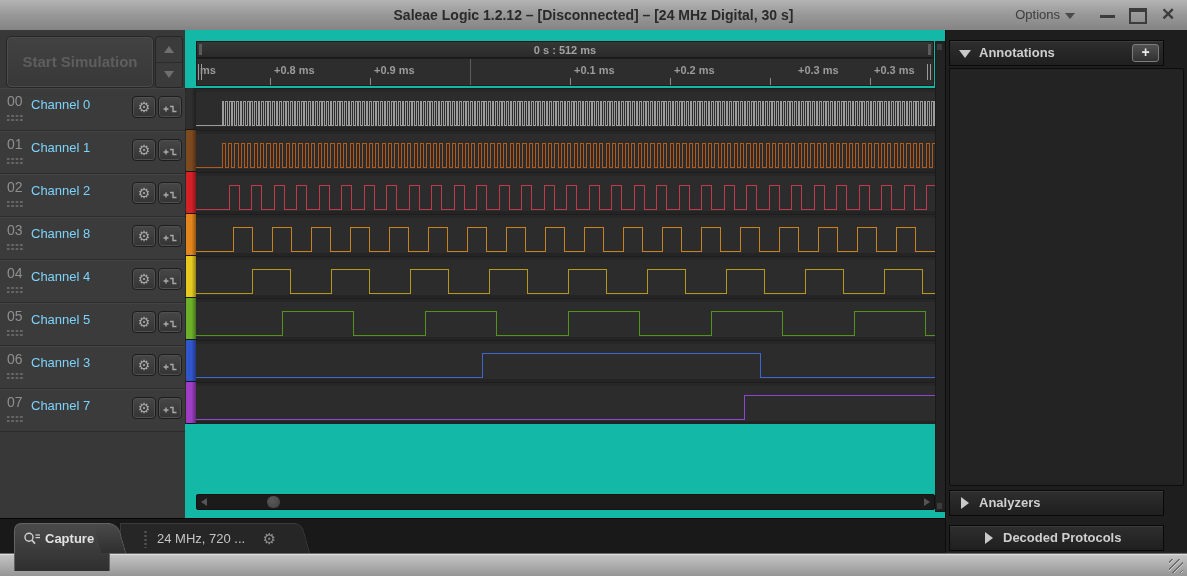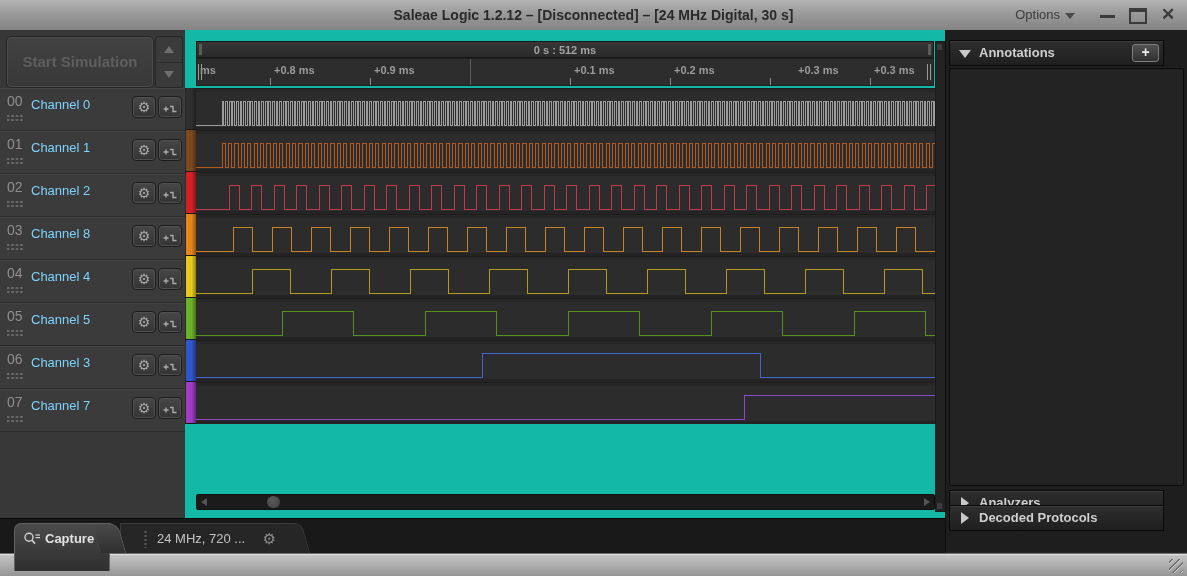--- a/index.html
+++ b/index.html
@@ -80,21 +80,21 @@
   .vscroll{position:absolute;left:750px;top:11px;width:9px;height:469px;background:#232323;border:1px solid #1a1a1a;}
   .vs-box{position:absolute;left:1px;width:5px;height:6px;background:#3c3c3c;}
   .vs-top{top:2px;} .vs-bottom{bottom:2px;}
   
   .right-panel{position:absolute;left:945px;top:30px;width:242px;height:522px;
     background:#1e1e1e;border-left:1px solid #0d0d0d;box-sizing:border-box;}
   .panel-header{position:absolute;left:3px;width:215px;height:26px;box-sizing:border-box;
     background:linear-gradient(#2e2e2e,#1f1f1f);border:1px solid #090909;
     box-shadow:inset 0 1px 0 #3c3c3c;border-radius:0;color:#cfcfcf;
     font-size:13px;font-weight:bold;line-height:24px;cursor:default;}
-  .hdr-annotations{top:10px;} .hdr-analyzers{top:460px;} .hdr-decoded{top:475px;}
+  .hdr-annotations{top:10px;} .hdr-analyzers{top:460px;} .hdr-decoded{top:495px;padding-left:24px;}
   .tri-open{display:inline-block;width:0;height:0;border-left:6px solid transparent;
     border-right:6px solid transparent;border-top:8px solid #c9c9c9;margin:0 8px 0 9px;vertical-align:-1px;}
   .tri-closed{display:inline-block;width:0;height:0;border-top:6px solid transparent;
     border-bottom:6px solid transparent;border-left:8px solid #c9c9c9;margin:0 10px 0 11px;vertical-align:-2px;}
   .panel-body{position:absolute;left:3px;top:38px;width:235px;height:418px;box-sizing:border-box;
     background:#232323;border:1px solid #0c0c0c;border-radius:2px;}
   .add-btn{position:absolute;right:4px;top:3px;width:27px;height:18px;box-sizing:border-box;
     background:linear-gradient(#525252,#313131);border:1px solid #7c7c7c;border-radius:3px;
     color:#ececec;font-size:14px;font-weight:bold;line-height:15px;text-align:center;cursor:default;}
   

